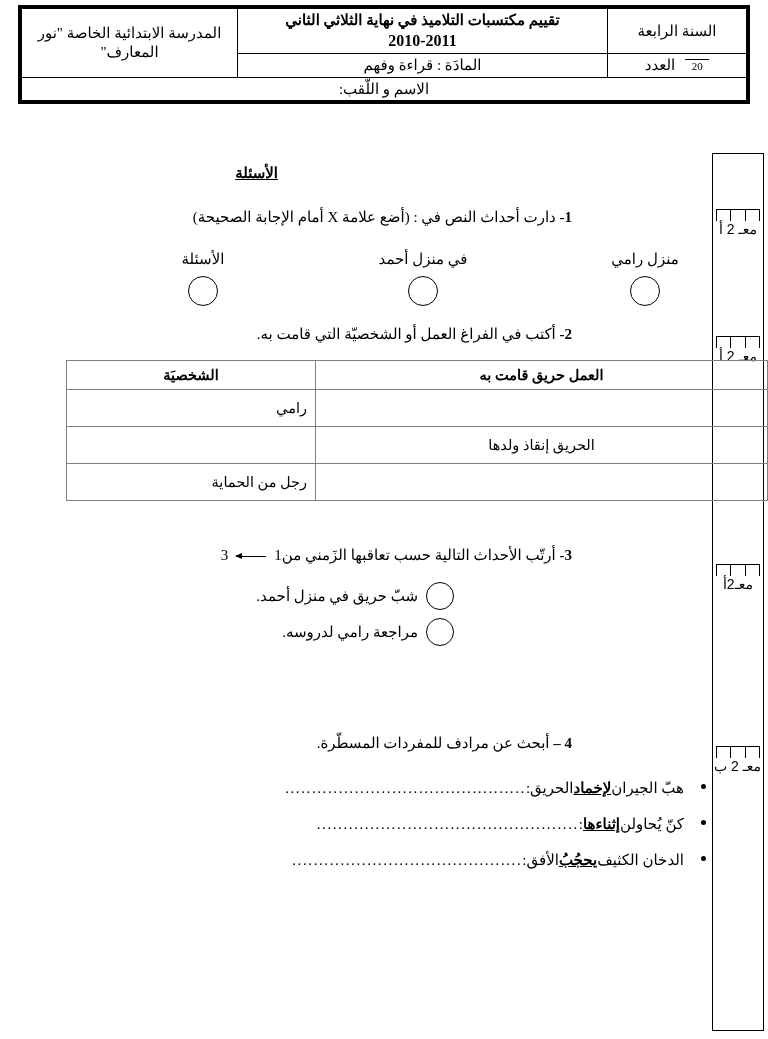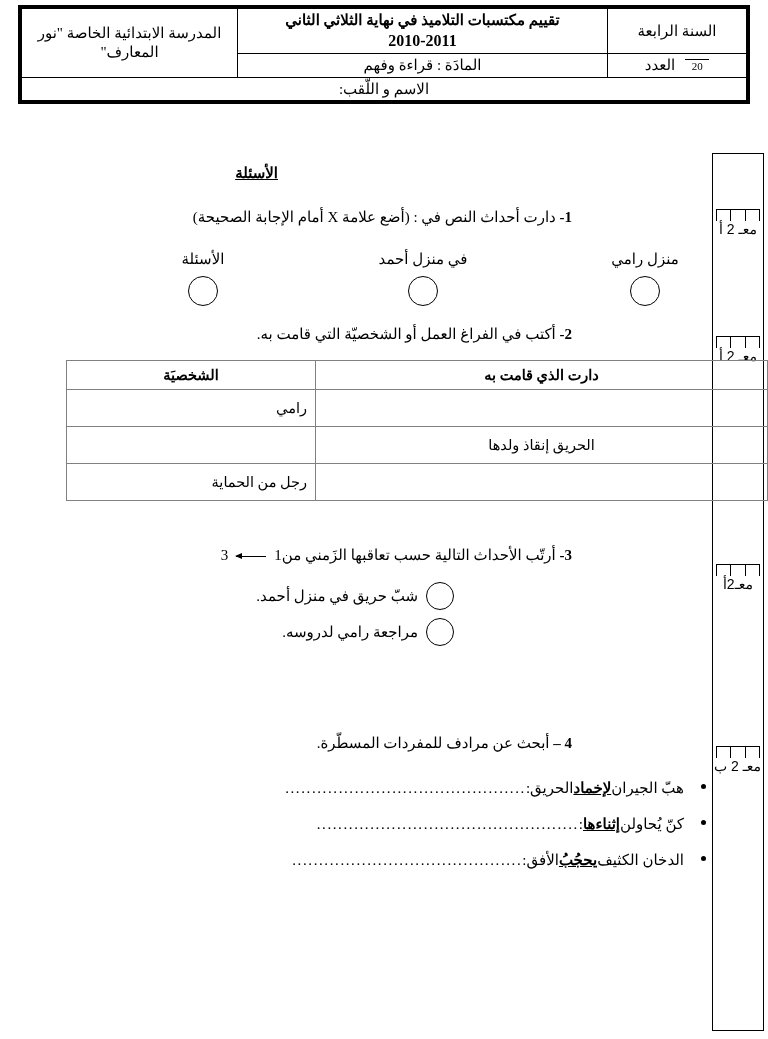--- a/index.html
+++ b/index.html
@@ -413,21 +413,21 @@
   </div>
 
   <div class="q-line q2">
     <span class="q-num">2-</span>
     <span>أكتب في الفراغ العمل أو الشخصيّة التي قامت به.</span>
   </div>
 
   <table class="answer-table">
     <tbody>
         <tr>
-      <th class="col-action">دارت الذي قامت به</th>
+      <th class="col-action">العمل حريق قامت به</th>
       <th class="col-person">الشخصيَة</th>
     </tr>
     <tr>
       <td class="col-action"></td>
       <td class="col-person">رامي</td>
     </tr>
     <tr>
       <td class="col-action">الحريق إنقاذ ولدها</td>
       <td class="col-person"></td>
     </tr>

